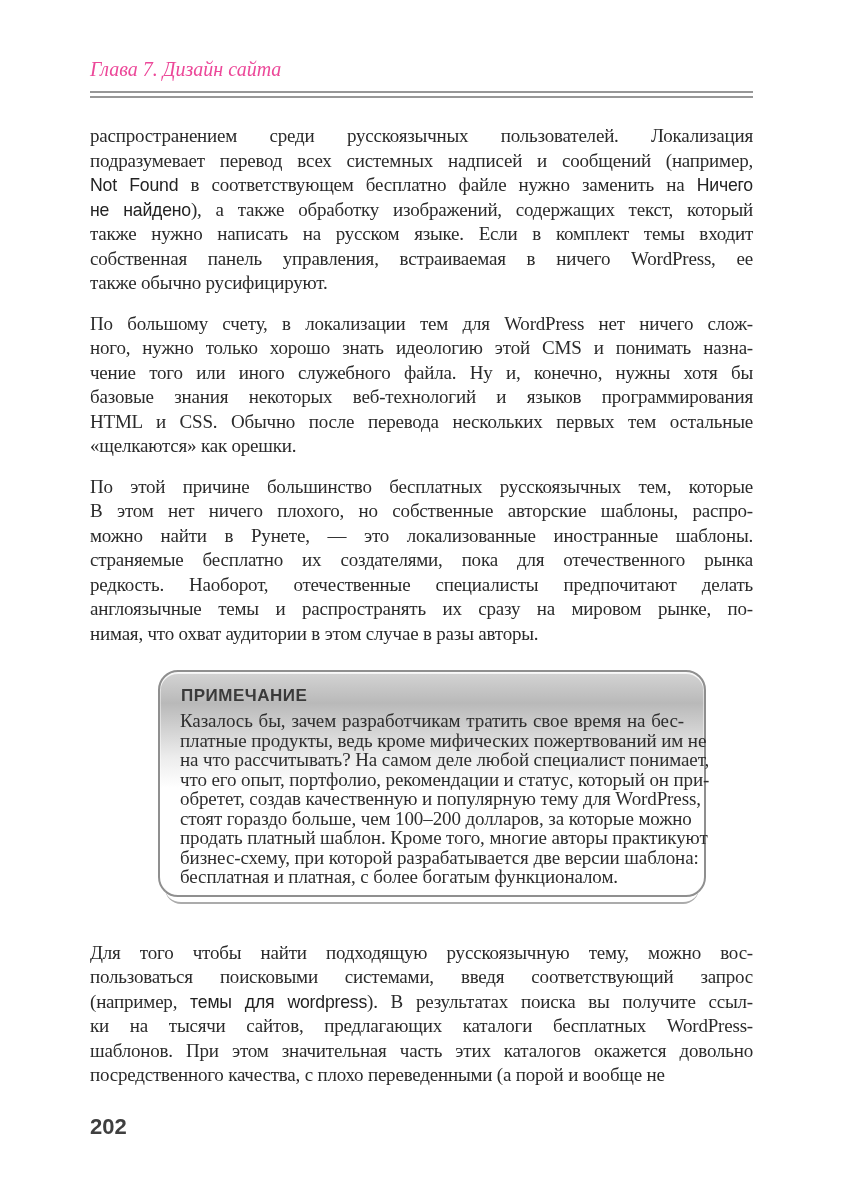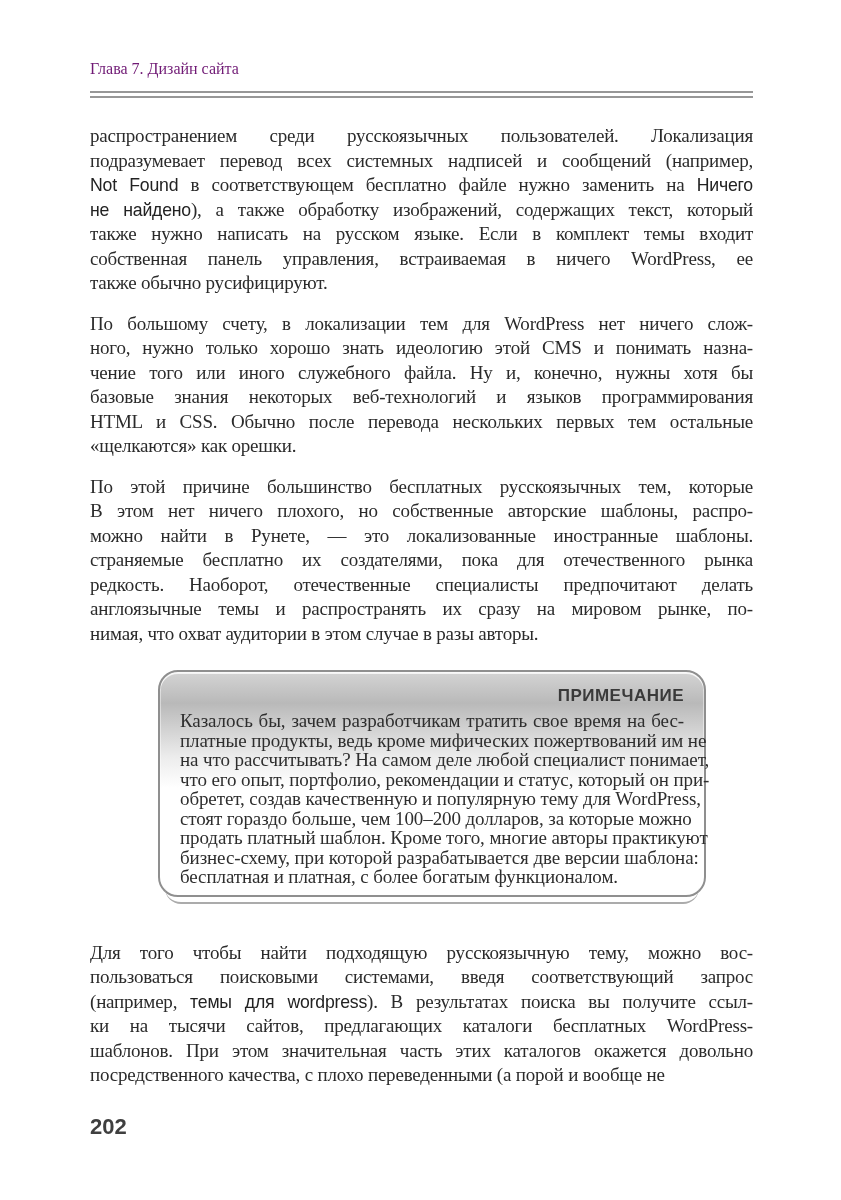--- a/index.html
+++ b/index.html
@@ -8,23 +8,24 @@
     background: #ffffff;
     font-family: "Liberation Serif", serif;
     color: #2b2b2b;
     overflow: hidden;
   }
   .page { position: relative; width: 841px; height: 1200px; background: #fff; }
   .content { padding: 57px 88px 0 90px; }
 
   
   .chapter {
-    font-size: 16px;
+    font-style: italic;
+    font-size: 20px;
     line-height: 24px;
-    color: #701a75;
+    color: #ec4899;
     font-family: "Liberation Serif", serif;
   }
   .rule {
     margin-top: 10px;
     height: 3px;
     border-top: 2px solid #979797;
     border-bottom: 2px solid #979797;
   }
 
   
@@ -66,21 +67,20 @@
     border-radius: 0 0 18px 18px;
   }
   .note-title {
     font-family: "Liberation Sans", sans-serif;
     font-weight: bold;
     font-size: 17px;
     line-height: 19px;
     letter-spacing: 0.5px;
     color: #3a3a3a;
     margin: 2px 0 6px 1px;
-    text-align: right;
   }
   .note-body .ln {
     font-size: 19px;
     line-height: 19.5px;
     letter-spacing: -0.1px;
     color: #2e2e2e;
   }
 
   .para.after-note { margin-top: 44px; }
 

